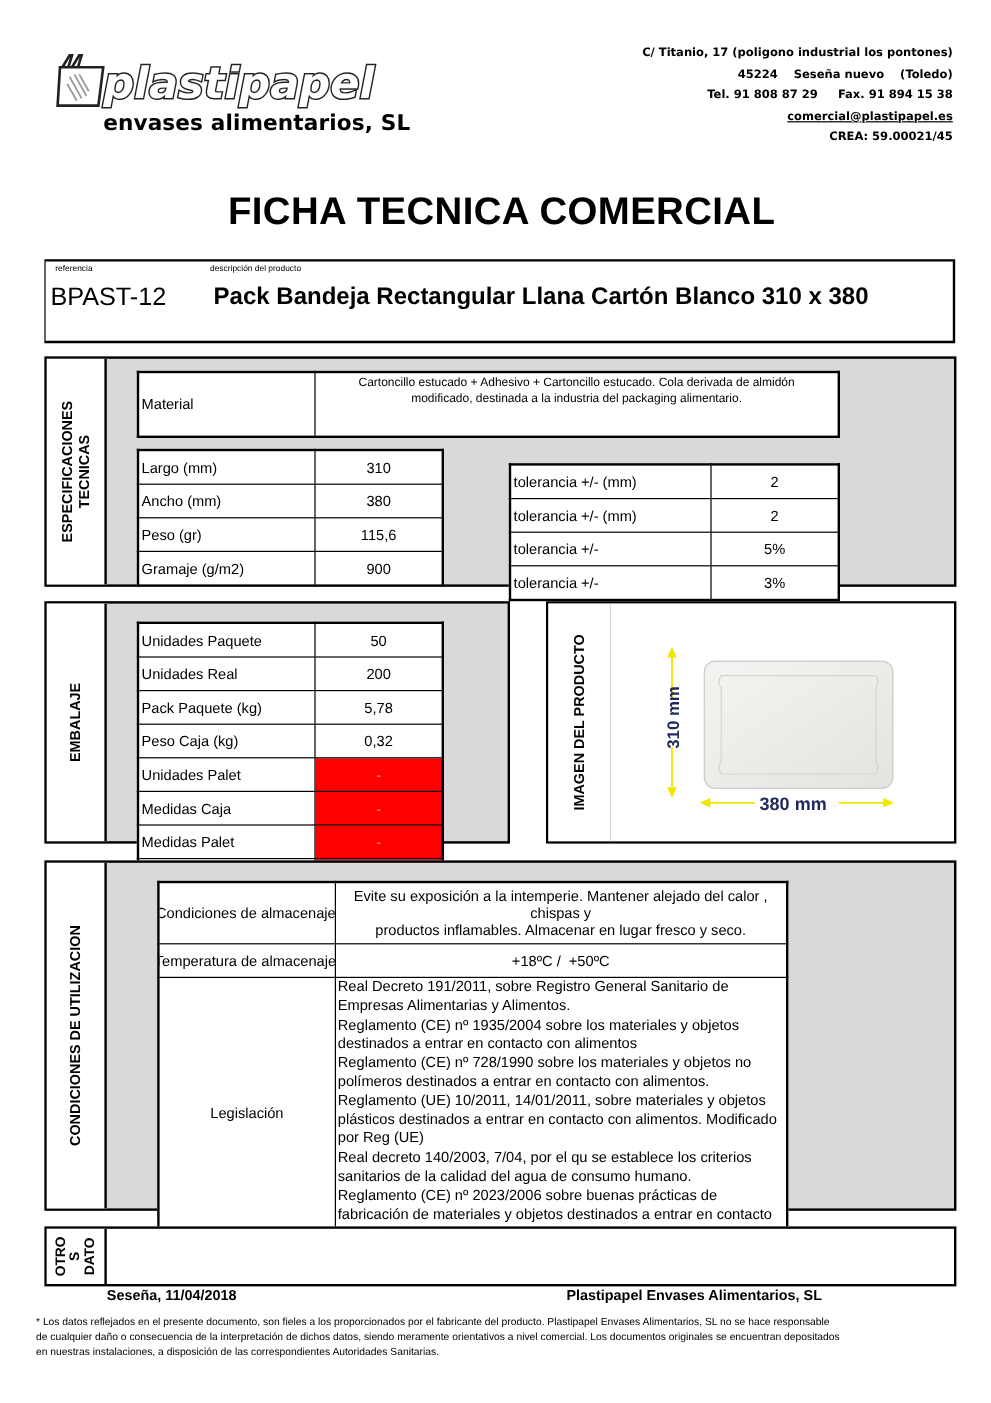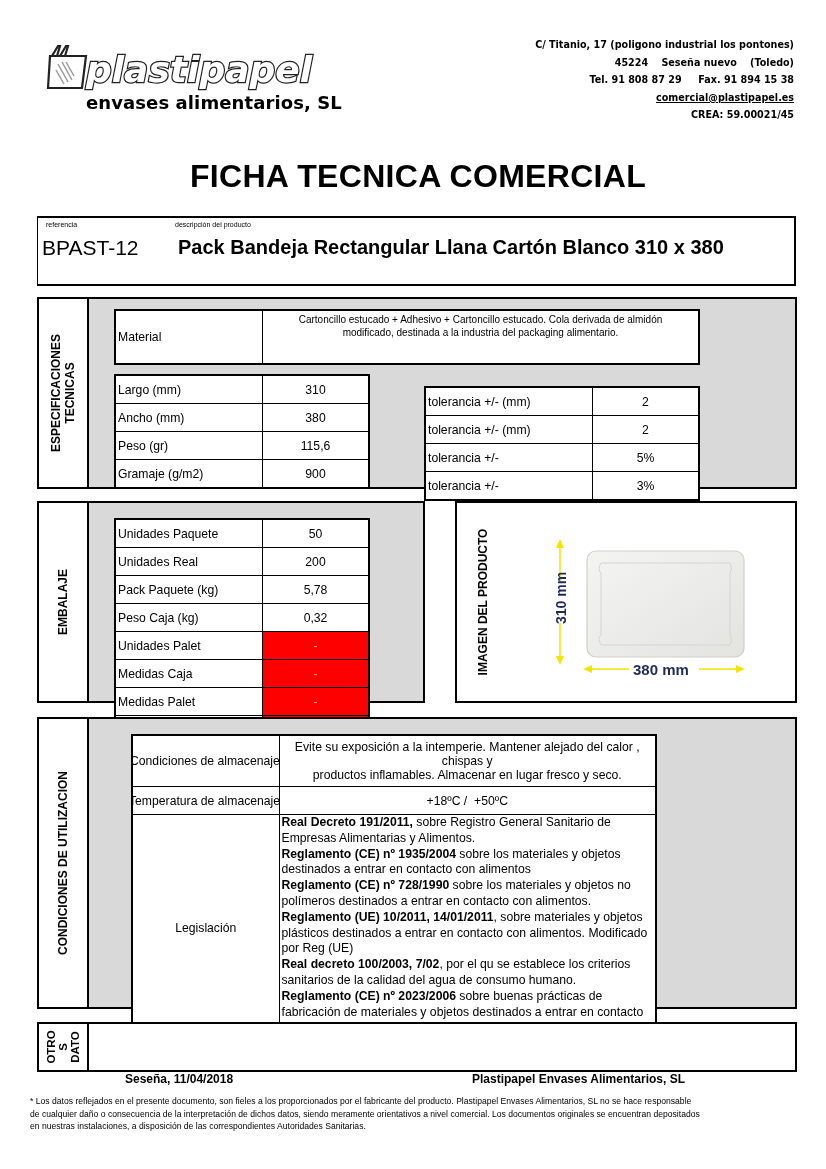--- a/index.html
+++ b/index.html
@@ -26,23 +26,23 @@
 
   table.grid { border-collapse:collapse; position:absolute; background:#fff; }
   table.grid td { border:1px solid #000; padding:4px 2px; font-size:12.2px; height:19px; line-height:14px; }
   table.grid.thick { border:2px solid #000; }
   td.c { text-align:center; }
   td.red { background:#ff0000; color:#ff9999; text-align:center; }
 
   .imgcell { position:absolute; left:52px; top:0; right:0; bottom:0; background:#fff; }
 
   .legis p { margin:0; font-size:12.2px; line-height:15.8px; }
-  .legis b { font-weight:bold; }
-
-  .footer-left { left:89px; top:1072px; font-size:12px; font-weight:bold;margin-left:36px; }
+  .legis b { font-weight:normal; }
+
+  .footer-left { left:89px; top:1072px; font-size:12px; font-weight:bold; }
   .footer-right { left:472px; top:1072px; font-size:12px; font-weight:bold; }
   .disclaimer { left:30px; width:776px; top:1095px; text-align:left; font-size:8.6px; line-height:12.6px; }
 </style>
 </head>
 <body>
 
 <div class="abs logo">
   <svg width="270" height="60" viewBox="0 0 270 60">
     <g fill="#fff" stroke="#222" stroke-width="2.2">
       <path d="M6 18 L12 8 L14 8 L11 18 Z"></path>
@@ -230,21 +230,21 @@
       <td style="white-space:nowrap; overflow:hidden; padding:0"><span style="margin-left:-4px">Temperatura de almacenaje</span></td>
       <td class="c" style="white-space:pre">+18ºC /  +50ºC</td>
     </tr>
     <tr>
       <td class="c" style="height:190px">Legislación</td>
       <td class="legis" style="vertical-align:top; padding-top:0">
         <p><b>Real Decreto 191/2011,</b><span> sobre Registro General Sanitario de Empresas Alimentarias y Alimentos.</span></p>
         <p><b>Reglamento (CE) nº 1935/2004</b><span> sobre los materiales y objetos destinados a entrar en contacto con alimentos</span></p>
         <p><b>Reglamento (CE) nº 728/1990</b><span> sobre los materiales y objetos no polímeros destinados a entrar en contacto con alimentos.</span></p>
         <p><b>Reglamento (UE) 10/2011, 14/01/2011</b><span>, sobre materiales y objetos plásticos destinados a entrar en contacto con alimentos. Modificado por Reg (UE)</span></p>
-        <p><b>Real decreto 100/2003, 7/02</b><span>, por el qu se establece los criterios sanitarios de la calidad del agua de consumo humano.</span></p>
+        <p><b>Real decreto 140/2003, 7/04</b><span>, por el qu se establece los criterios sanitarios de la calidad del agua de consumo humano.</span></p>
         <p><b>Reglamento (CE) nº 2023/2006</b><span> sobre buenas prácticas de fabricación de materiales y objetos destinados a entrar en contacto con alimentos.</span></p>
       </td>
     </tr>
   </tbody>
     </table>
 </div>
 
 <div class="abs" style="left:37px; top:1022px; width:756px; height:46px; border:2px solid #000; background:#fff;">
   <div class="side" style="width:48px">
     <div class="side-text" style="font-size:11.5px; line-height:12px;">

